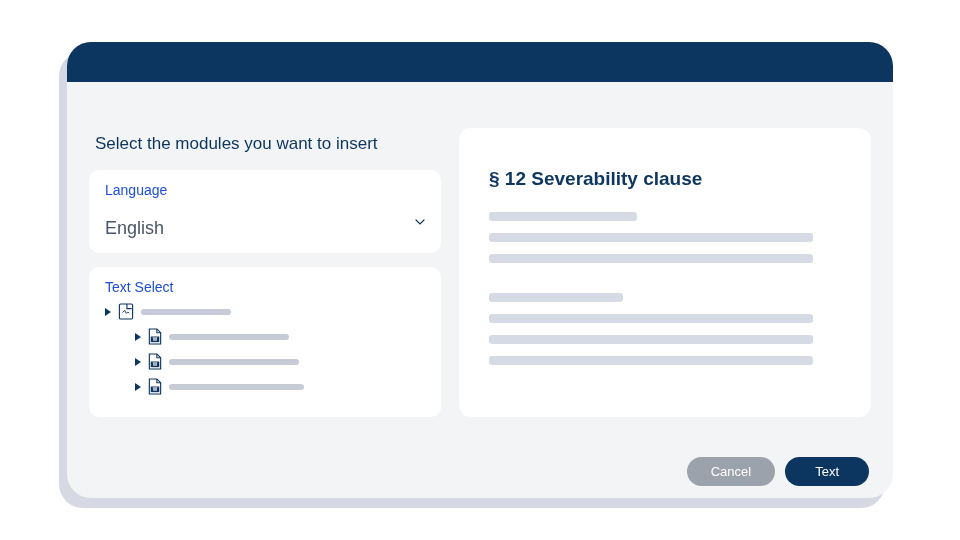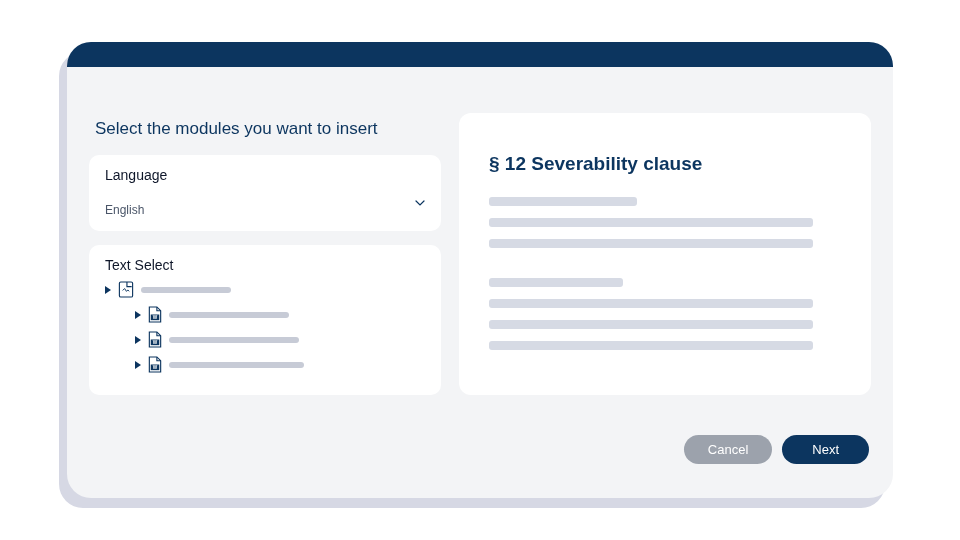--- a/index.html
+++ b/index.html
@@ -53,34 +53,34 @@
       font-size: 17px;
       font-weight: 400;
       margin: 6px 0 2px 6px;
     }
     .card {
       background: #ffffff;
       border-radius: 10px;
       padding: 12px 16px 14px 16px;
     }
     .card-label {
-      color: #0f172a;
+      color: #1d4ed8;
       font-size: 14px;
       font-weight: 500;
       margin-bottom: 4px;
     }
     .select-row {
       display: flex;
       align-items: center;
       justify-content: space-between;
       cursor: pointer;
     }
     .select-value {
       color: #4a5568;
-      font-size: 12px;
+      font-size: 18px;
       margin-top: 16px;
     }
     .chevron {
       color: #0c355f;
       font-size: 12px;
     }
     .tree {
       margin-top: 8px;
     }
     .tree-row {
@@ -129,21 +129,21 @@
     }
     .ph-block {
       background: #d6dae4;
       border-radius: 3px;
       margin-bottom: 12px;
     }
     .modal-footer {
       display: flex;
       justify-content: flex-end;
       gap: 10px;
-      padding: 0 24px 34px 24px;
+      padding: 0 24px 12px 24px;
     }
     .btn {
       border: none;
       border-radius: 16px;
       padding: 7px 24px;
       font-size: 13px;
       font-weight: 500;
       cursor: pointer;
     }
     .btn-cancel {
@@ -236,15 +236,15 @@
       <div class="ph-block" style="width:92%;height:9px;margin-bottom:30px"></div>
       <div class="ph-block" style="width:38%;height:9px"></div>
       <div class="ph-block" style="width:92%;height:9px"></div>
       <div class="ph-block" style="width:92%;height:9px"></div>
       <div class="ph-block" style="width:92%;height:9px"></div>
     </div>
   </div>
 
   <div class="modal-footer">
     <button class="btn btn-cancel">Cancel</button>
-    <button class="btn btn-next">Next</button>
+    <button class="btn btn-next">Text</button>
   </div>
 </div>
 
 </body></html>

